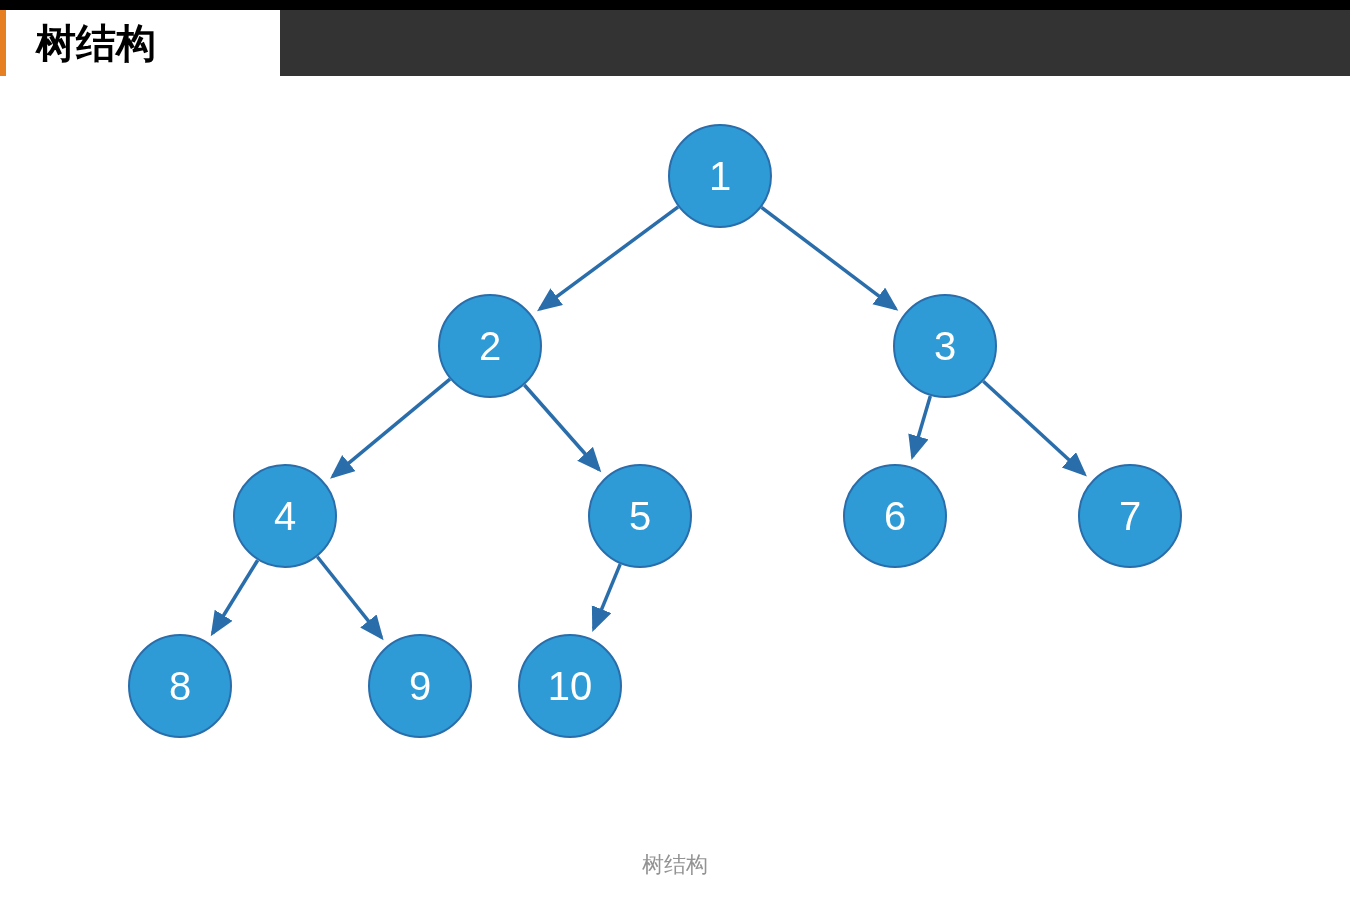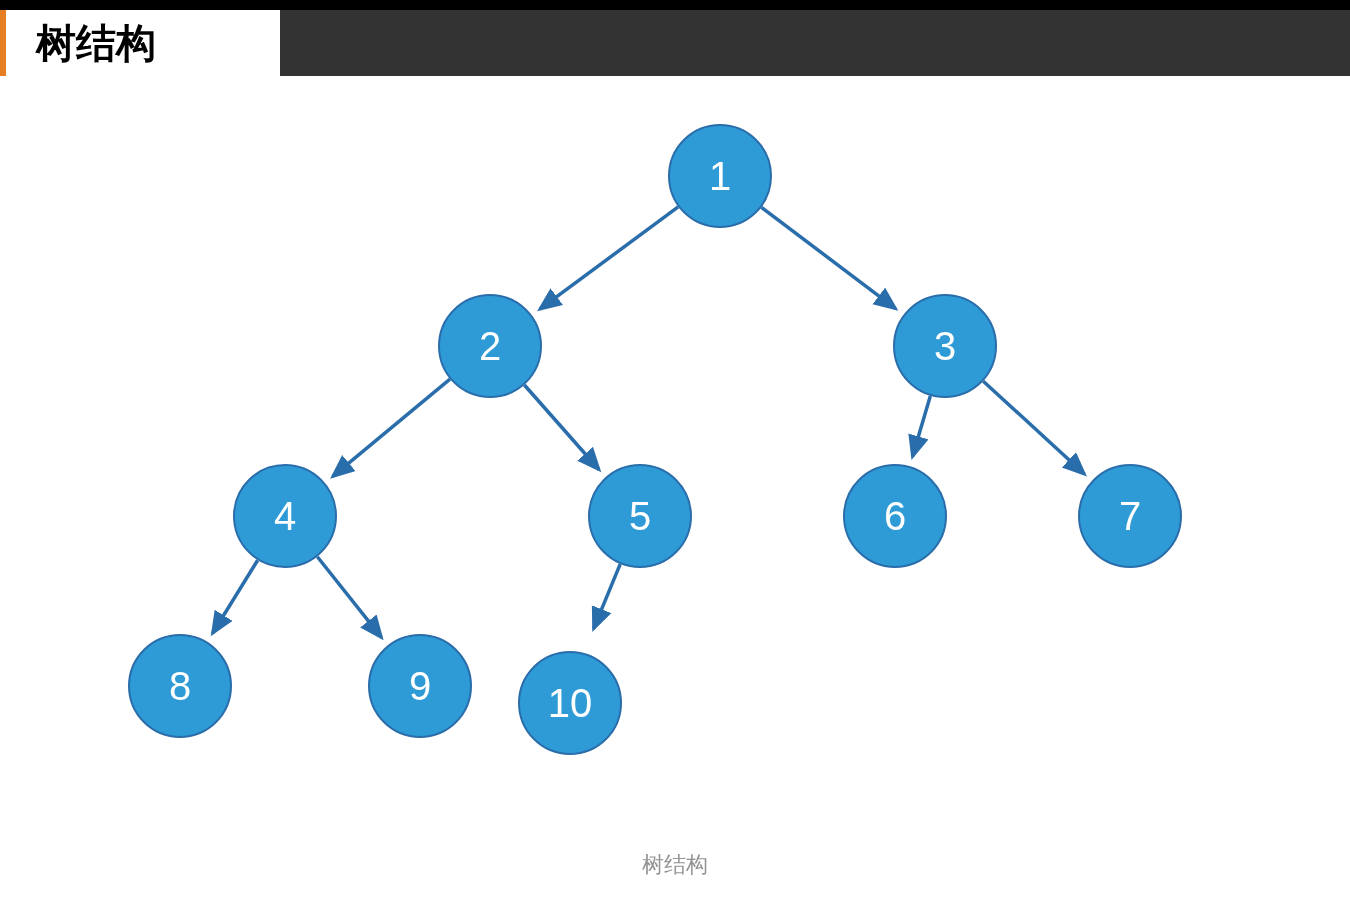--- a/index.html
+++ b/index.html
@@ -121,19 +121,19 @@
       </div>
       <div class="node" style="left: 1130px; top: 440px;">
         <span>7</span>
       </div>
       <div class="node" style="left: 180px; top: 610px;">
         <span>8</span>
       </div>
       <div class="node" style="left: 420px; top: 610px;">
         <span>9</span>
       </div>
-      <div class="node" style="left: 570px; top: 627px; align-items: center;">
+      <div class="node" style="left: 570px; top: 610px; align-items: center;">
         <span>10</span>
       </div>
     </div>
 </div>
 
 <div class="caption">树结构</div>
 
 </body></html>

